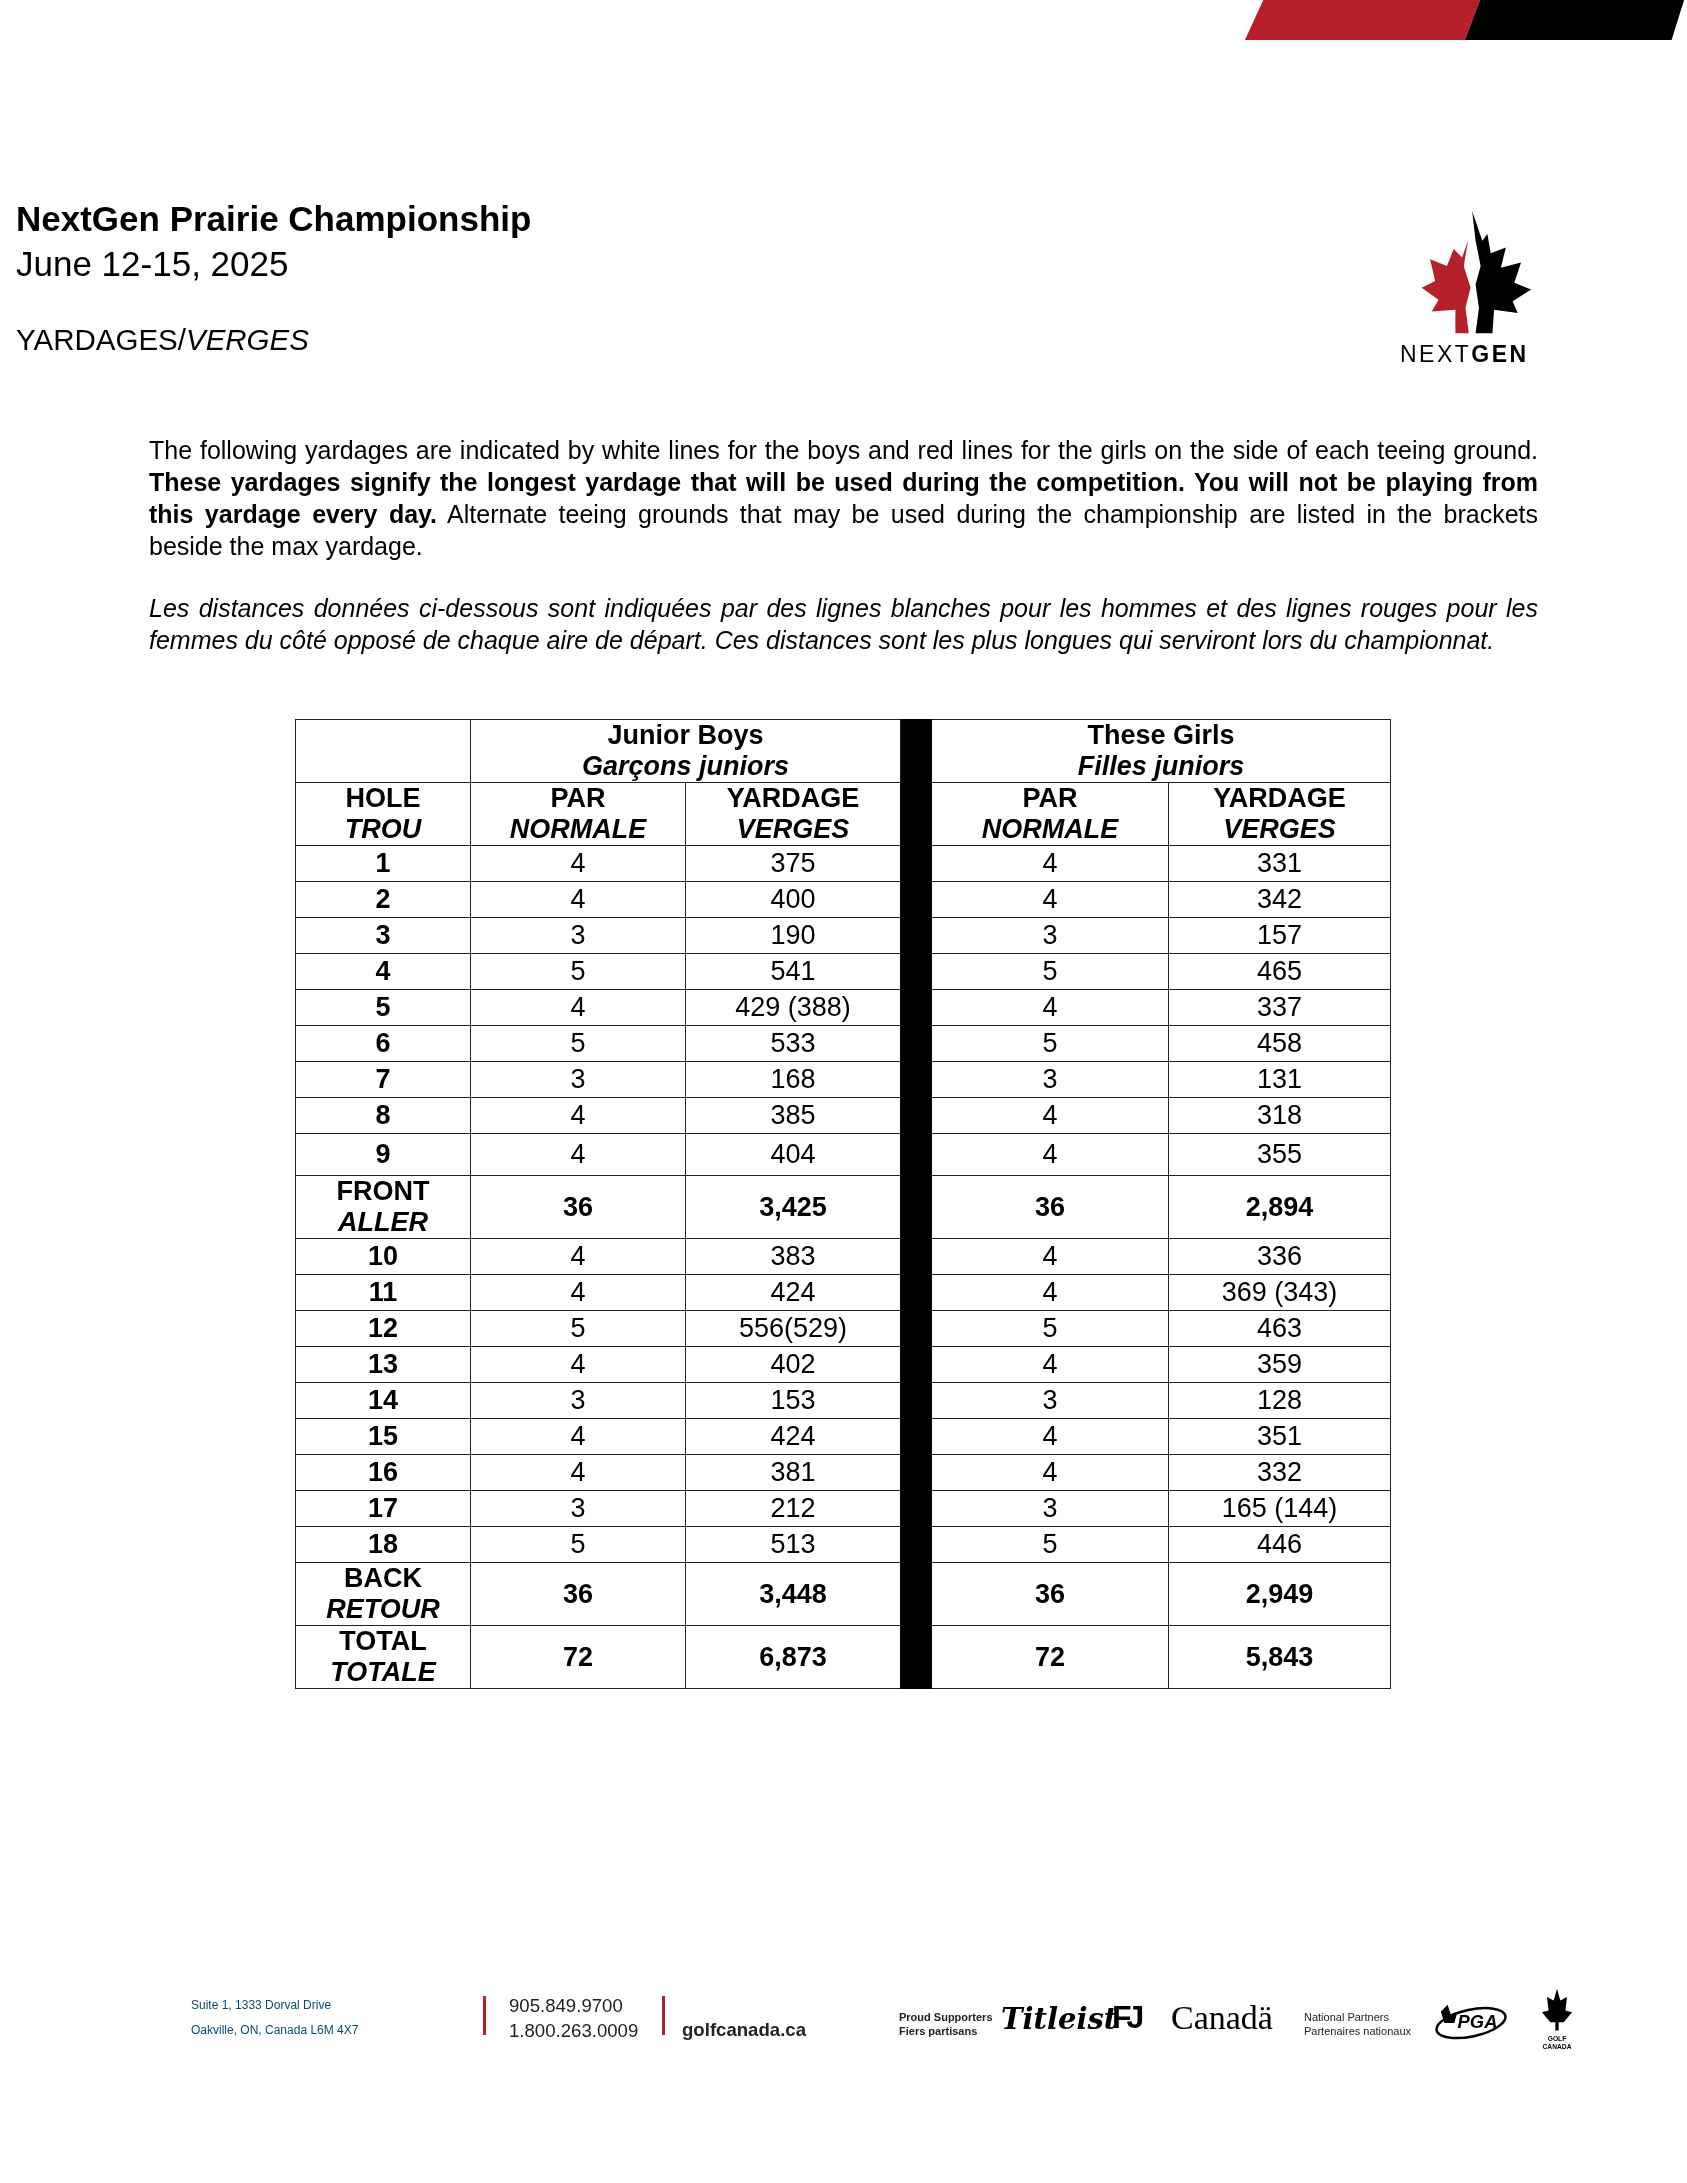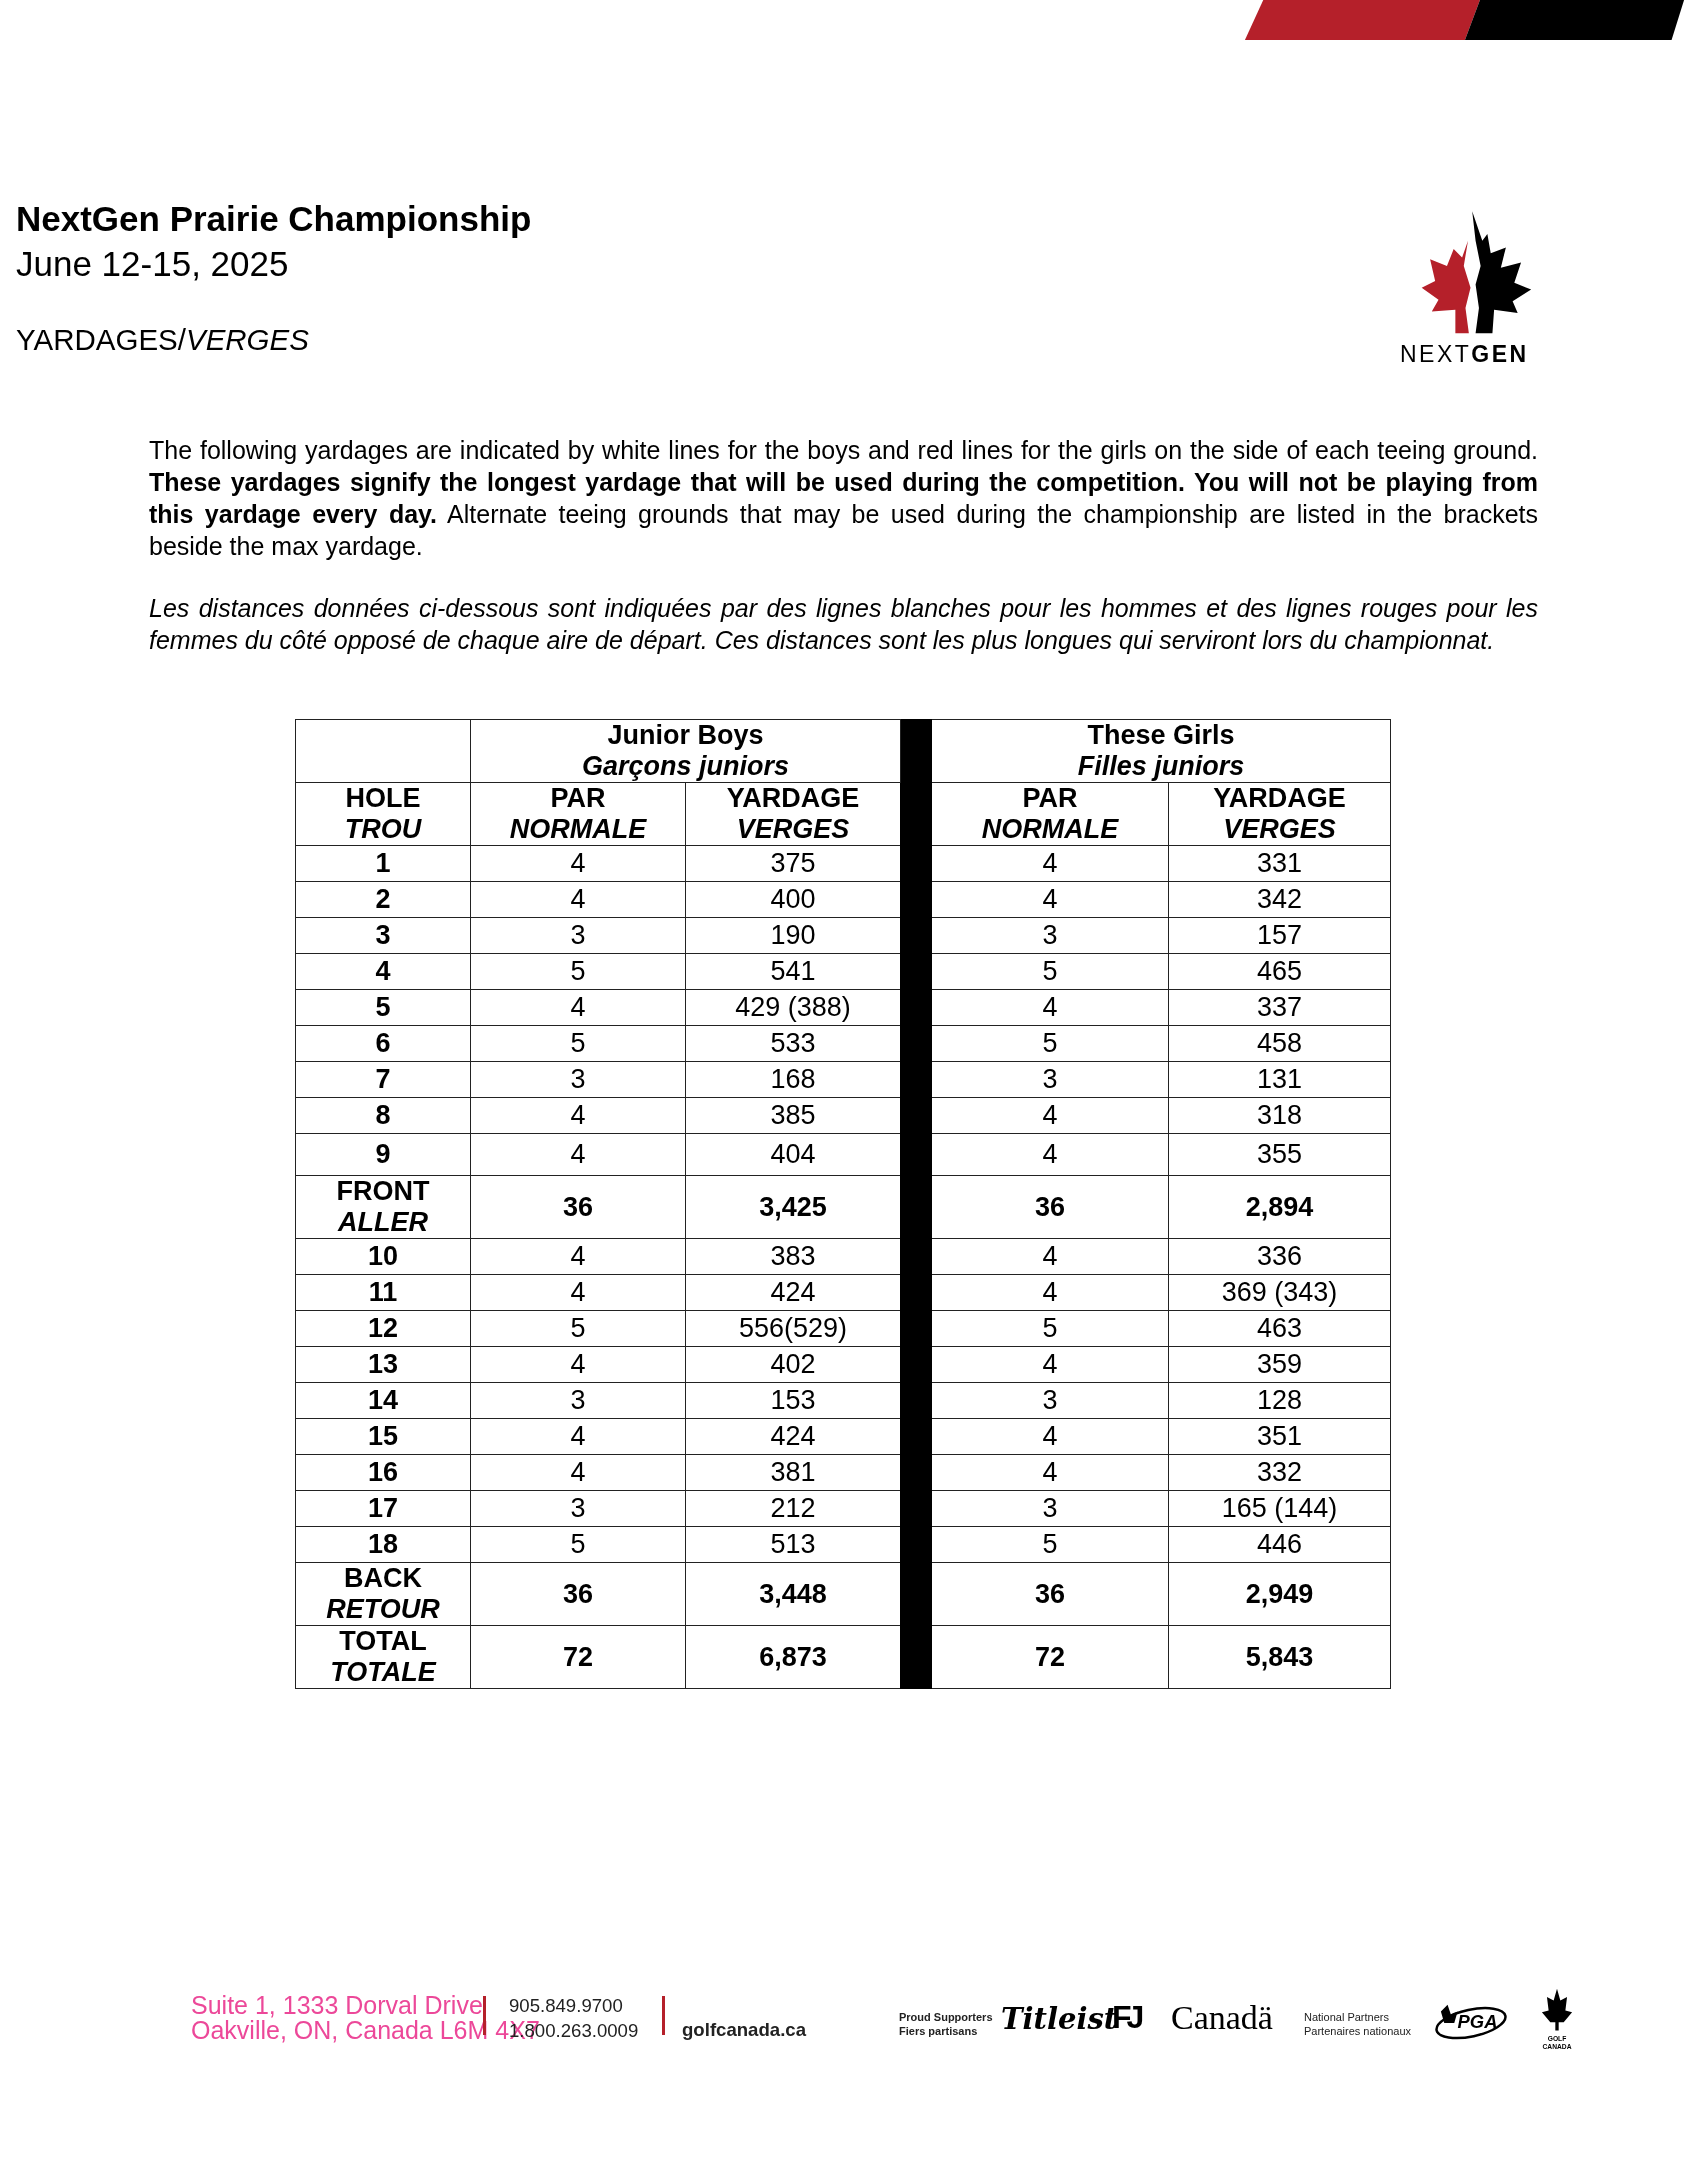--- a/index.html
+++ b/index.html
@@ -22,21 +22,21 @@
   table.yard td.sep { background: #000; width: 30px; border-color: #000; }
   .c-hole { width: 174px; } .c-par { width: 214px; } .c-yd { width: 214px; }
   .c-gpar { width: 236px; } .c-gyd { width: 221px; }
   tr.hdr1 td { height: 62px; font-weight: bold; }
   tr.hdr2 td { height: 62px; font-weight: bold; }
   tr.hole td { height: 35px; }
   tr.hole td.hnum { font-weight: bold; }
   tr.sum td { height: 62px; font-weight: bold; }
   .it { font-style: italic; display: block; }
   .bl { display: block; }
-  .footer-addr { position: absolute; left: 191px; top: 1993px; font-size: 25px; line-height: 25px; color: #ec4899; }
+  .footer-addr { position: absolute; left: 191px; top: 1993px; font-size: 12px; line-height: 25px; color: #0c4a6e; }
   .footer-phone { position: absolute; left: 509px; top: 1993px; font-size: 18.6px; line-height: 25px; color: #222; }
   .vline { position: absolute; width: 2.5px; height: 39px; background: #b5202a; }
   .footer-web { position: absolute; left: 682px; top: 2019px; font-size: 18.6px; font-weight: bold; color: #222; }
   .sup-label { position: absolute; font-size: 11px; line-height: 13.5px; font-weight: bold; color: #222; }
   .titleist { position: absolute; left: 1001px; top: 2002px; font-family: "DejaVu Serif", serif; font-style: italic; font-weight: bold; font-size: 29px; }
   .fj { position: absolute; left: 1112px; top: 1999px; font-size: 32px; font-weight: bold; letter-spacing: -5px; }
   .canada { position: absolute; left: 1171px; top: 1999px; font-family: "Liberation Serif", serif; font-size: 34px; }
   .pga { position: absolute; left: 1432px; top: 1998px; width: 78px; height: 46px; }
   .gc { position: absolute; left: 1540px; top: 1987px; width: 34px; height: 67px; }
 </style>

